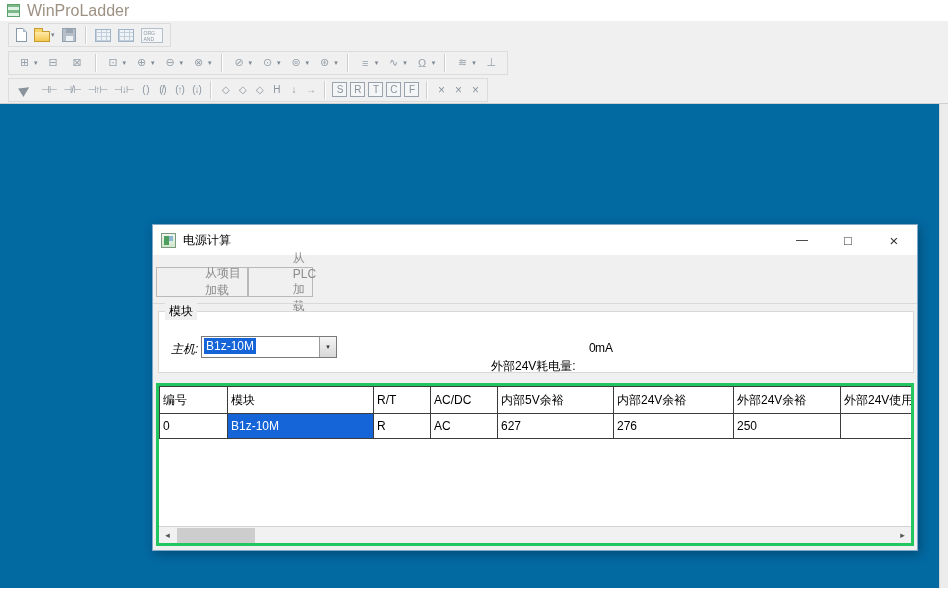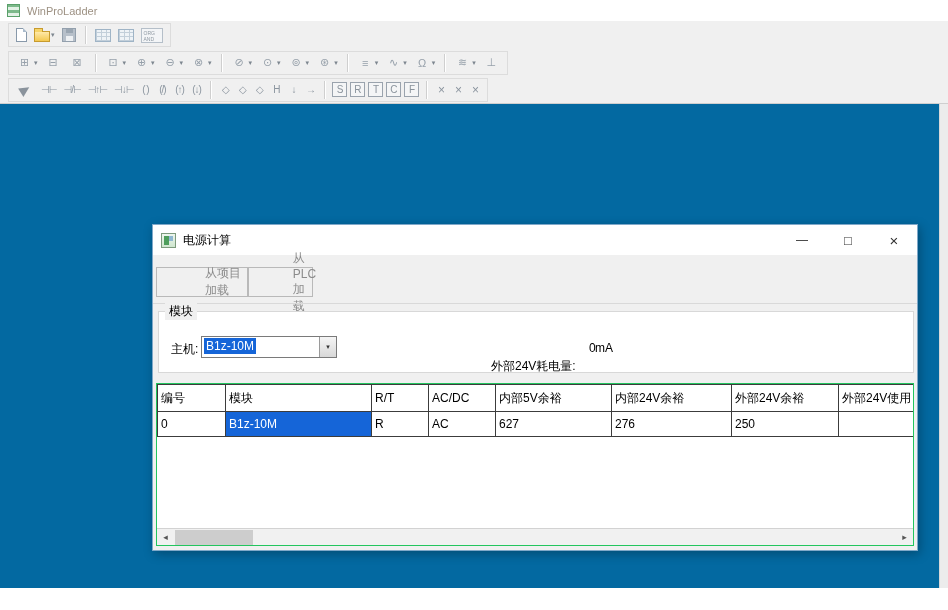--- a/index.html
+++ b/index.html
@@ -3,21 +3,21 @@
 <meta charset="utf-8">
 <style>
   * { margin:0; padding:0; box-sizing:border-box; }
   html,body { width:948px; height:610px; overflow:hidden; }
   body { font-family:"Liberation Sans","DejaVu Sans",sans-serif; font-size:12px; background:#ffffff; color:#000; }
 
   
   .titlebar { height:21px; background:#ffffff; display:flex; align-items:center; padding-left:7px; }
   .app-icon { width:13px; height:13px; border:1px solid #5aa06a;
     background:repeating-linear-gradient(0deg,#e2f1e5 0 3px,#7cb98a 3px 6px); margin-right:7px; }
-  .app-title { color:#9d9183; font-size:11px; }
+  .app-title { color:#9d9183; font-size:16px; }
 
   
   .menubar { height:22px; background:#f0f0f0; display:flex; align-items:center; padding-left:2px; border-bottom:1px solid #e6e6e6; }
   .menu-item { padding:3px 8px; color:#111; cursor:default; }
 
   
   .toolbar { background:#f0f0f0; display:flex; align-items:center; padding-left:8px; }
   .tb1 { height:28px; } .tb2 { height:27px; } .tb3 { height:27px; }
   .tb-panel { display:flex; align-items:center; gap:3px; border:1px solid #dcdcdc; background:#f0f0f0; padding:2px 5px; }
   .sep { width:1px; height:18px; background:#cfcfcf; box-shadow:1px 0 0 #ffffff; margin:0 4px; }
@@ -69,31 +69,31 @@
   .dlg-ctrl.close { font-size:15px; }
 
   .dlg-btn { position:absolute; top:42px; height:30px; background:#f0f0f0; border:1px solid #b9b9b9;
     color:#8b8b8b; font-size:12px; display:flex; align-items:center; justify-content:center; cursor:default;padding-left:48px; }
   .btn-proj { left:3px; width:92px; }
   .btn-plc { left:95px; width:65px; }
   .dlg-sep { position:absolute; left:0; right:0; top:78px; border-top:1px solid #d9d9d9; }
 
   .groupbox { position:absolute; left:5px; top:86px; width:756px; height:62px; border:1px solid #d8d8d8; background:#ffffff; }
   .legend { position:absolute; top:-9px; left:6px; background:#f0f0f0; padding:0 4px; color:#000; }
-  .host-label { position:absolute; left:12px; top:29px; }
+  .host-label { position:absolute; left:12px; top:29px;font-style:italic; }
   .combo { position:absolute; left:42px; top:24px; width:136px; height:22px; border:1px solid #7a7a7a; background:#fff; display:flex; }
   .combo-text { flex:1; padding:2px 2px; overflow:hidden; white-space:nowrap; }
   .combo-text .hl { background:#1565d8; color:#fff; padding:1px 2px; }
   .combo-btn { width:17px; border-left:1px solid #9a9a9a; background:linear-gradient(#f5f5f5,#d8d8d8);
     display:flex; align-items:center; justify-content:center; font-size:7px; color:#333; }
   .power-label { position:absolute; left:332px; top:29px;margin-top:17px; }
   .power-value { position:absolute; left:430px; top:29px; }
   .power-unit  { position:absolute; left:436px; top:29px; }
 
-  .table-wrap { position:absolute; left:3px; top:158px; width:758px; height:163px; border:1px solid #22c55e;
+  .table-wrap { position:absolute; left:3px; top:158px; width:758px; height:163px; border:3px solid #22c55e;
     background:#ffffff; overflow:hidden; }
   table.ptable { border-collapse:collapse; table-layout:fixed; width:791px; }
   .ptable th, .ptable td { border:1px solid #3c3c3c; font-weight:normal; text-align:left;
     padding:0 0 0 3px; white-space:nowrap; overflow:hidden; font-size:12px; }
   .ptable th { height:27px; background:#ffffff; }
   .ptable td { height:25px; background:#ffffff; }
   .ptable td.sel { background:#1565d8; color:#ffffff; }
 
   .hscroll { position:absolute; left:0; right:0; bottom:0; height:17px; background:#f1f1f1; border-top:1px solid #d2d2d2; }
   .sb-btn { position:absolute; top:0; width:17px; height:16px; display:flex; align-items:center; justify-content:center;

